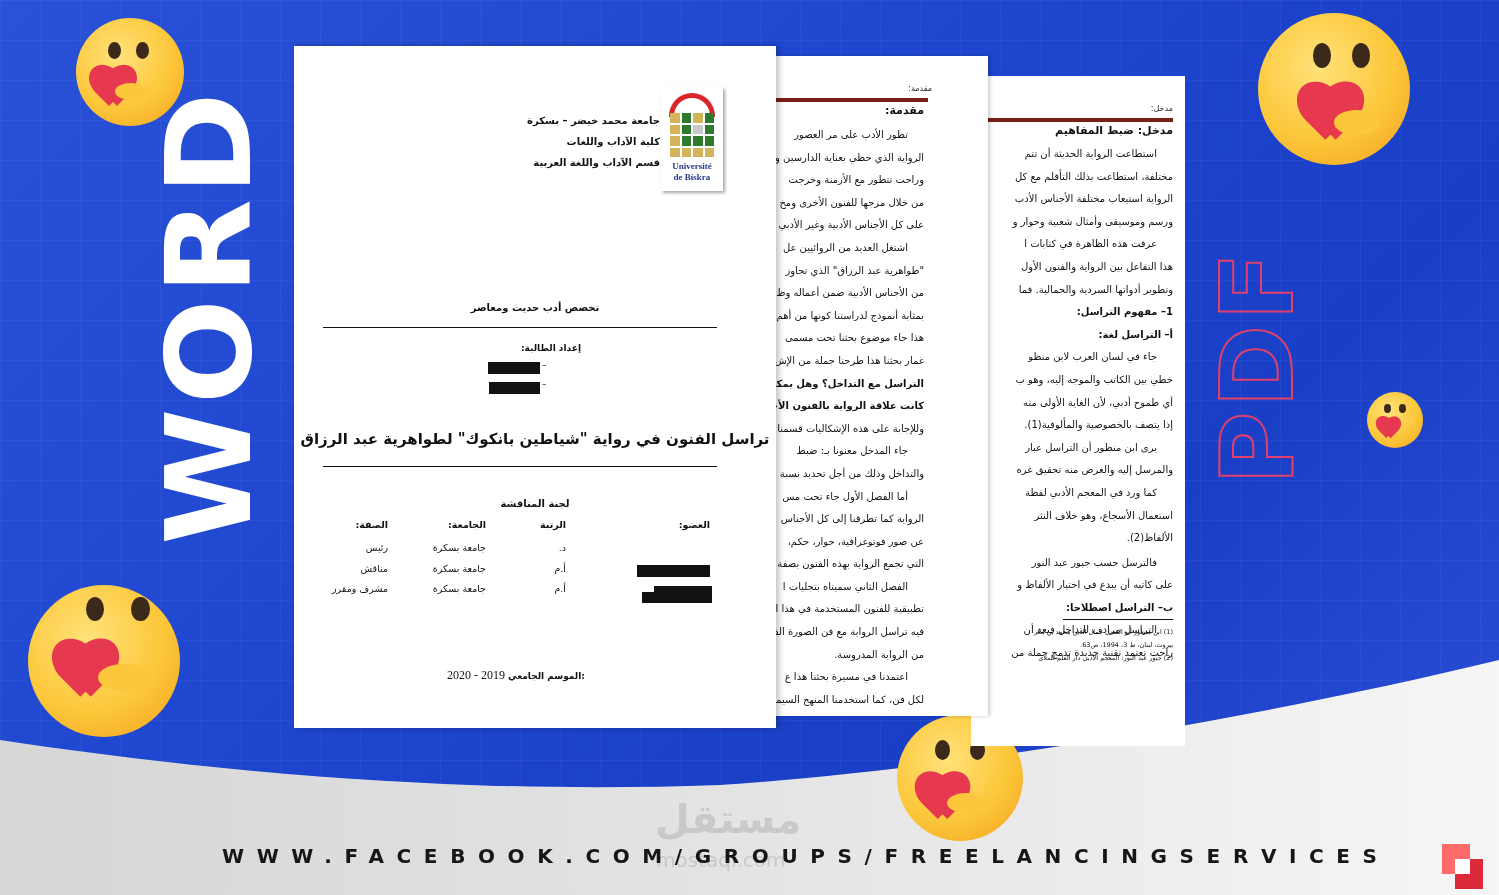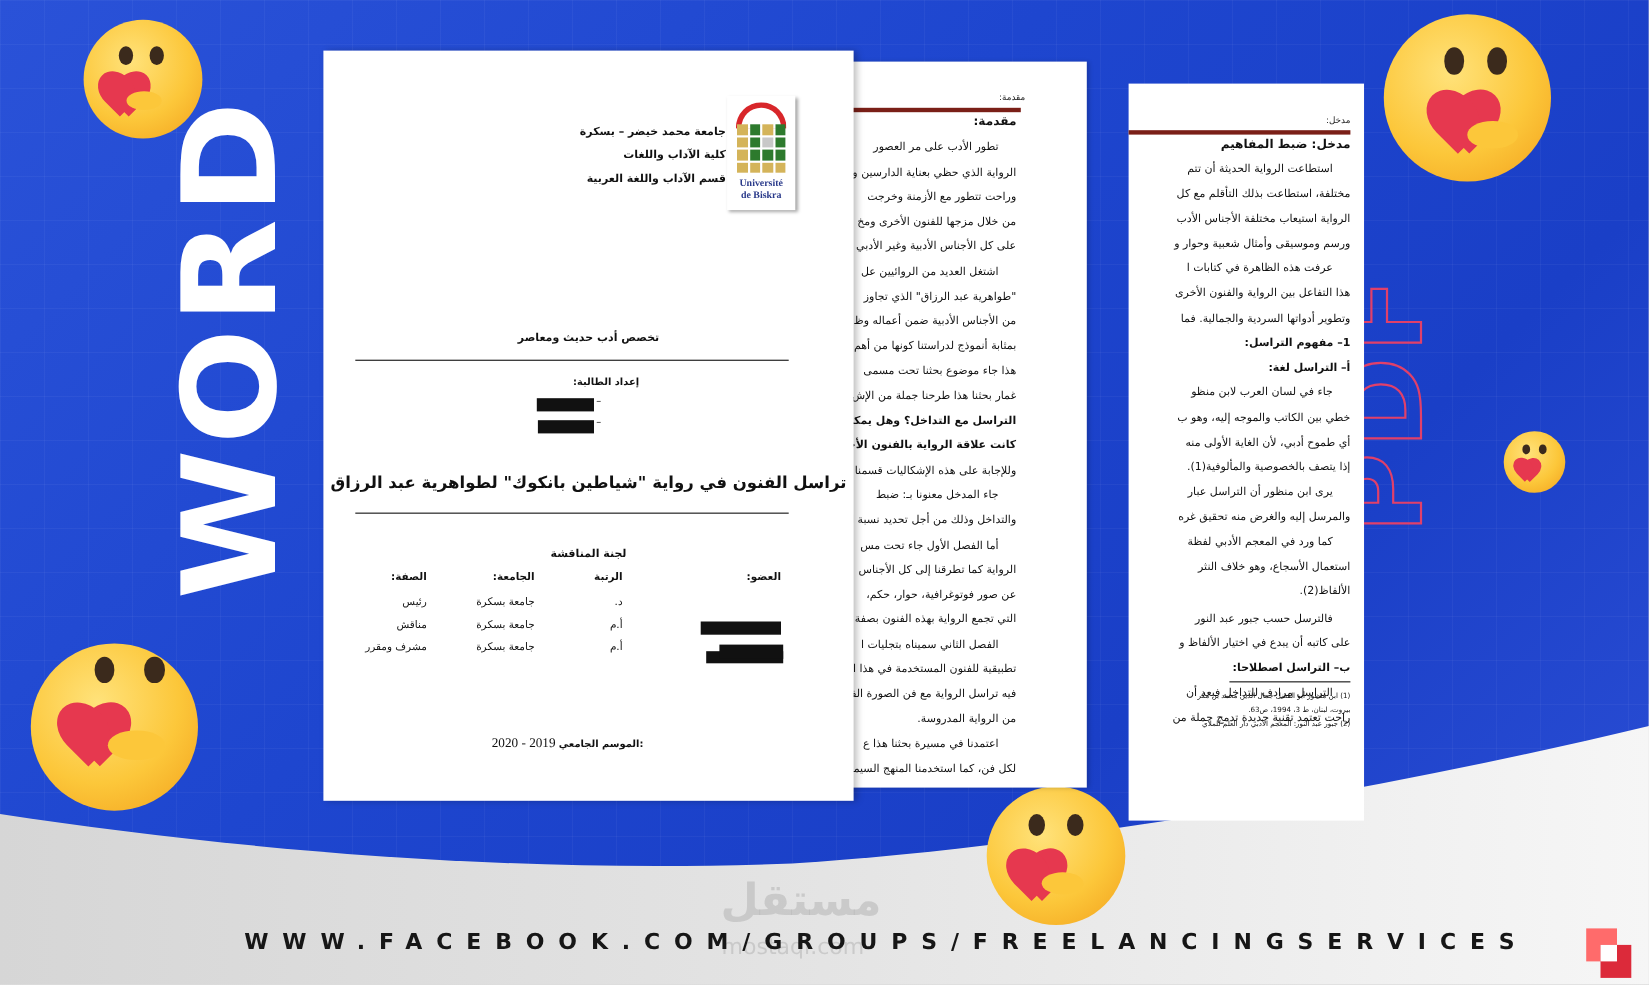--- a/index.html
+++ b/index.html
@@ -35,21 +35,21 @@
   .pdf-label {
     position: absolute; left: 1208px; top: 485px;
     transform-origin: left top; transform: rotate(-90deg);
     font-family: "DejaVu Sans", sans-serif; font-weight: 900;
     font-size: 100px; letter-spacing: 4px; line-height: 1;
     color: transparent; -webkit-text-stroke: 2px #e0406a;
   }
 
   
   .page { position: absolute; background: #ffffff; overflow: hidden; color: #111; }
-  .page-3 { left: 1026px; top: 76px; width: 214px; height: 670px; }
+  .page-3 { left: 971px; top: 76px; width: 214px; height: 670px; }
   .page-2 { left: 770px; top: 56px; width: 218px; height: 660px; }
   .page-1 { left: 294px; top: 46px; width: 482px; height: 682px; }
 
   .rtl { direction: rtl; text-align: right; }
 
   .running-head { position: absolute; right: 0; font-size: 8px; color: #222; }
   .rule-brown { position: absolute; right: 0; height: 4px; background: #7a1f17; }
   .sec-title { position: absolute; right: 0; font-size: 11px; font-weight: bold; white-space: nowrap; }
   .body-lines { position: absolute; right: 0; font-size: 10px; line-height: 22.6px; white-space: nowrap; }
   .body-lines div { white-space: nowrap; }
@@ -163,21 +163,21 @@
 <div class="page page-3 rtl">
   <div class="running-head">مدخل:</div>
   <div class="rule-brown"></div>
   <div class="sec-title">مدخل: ضبط المفاهيم</div>
   <div class="body-lines">
     <div class="indent">استطاعت الرواية الحديثة أن تتم</div>
     <div>مختلفة، استطاعت بذلك التأقلم مع كل</div>
     <div>الرواية استيعاب مختلفة الأجناس الأدب</div>
     <div>ورسم وموسيقى وأمثال شعبية وحوار و</div>
     <div class="indent">عرفت هذه الظاهرة في كتابات ا</div>
-    <div>هذا التفاعل بين الرواية والفنون الأخرى</div>
+    <div>هذا التفاعل بين الرواية والفنون الأول</div>
     <div>وتطوير أدواتها السردية والجمالية. فما</div>
     <div class="b">1– مفهوم التراسل:</div>
     <div class="b">أ– التراسل لغة:</div>
     <div class="indent">جاء في لسان العرب لابن منظو</div>
     <div>خطي بين الكاتب والموجه إليه، وهو ب</div>
     <div>أي طموح أدبي، لأن الغاية الأولى منه</div>
     <div>إذا يتصف بالخصوصية والمألوفية(1).</div>
     <div class="indent">يرى ابن منظور أن التراسل عبار</div>
     <div>والمرسل إليه والغرض منه تحقيق غره</div>
     <div class="indent">كما ورد في المعجم الأدبي لفظة</div>

